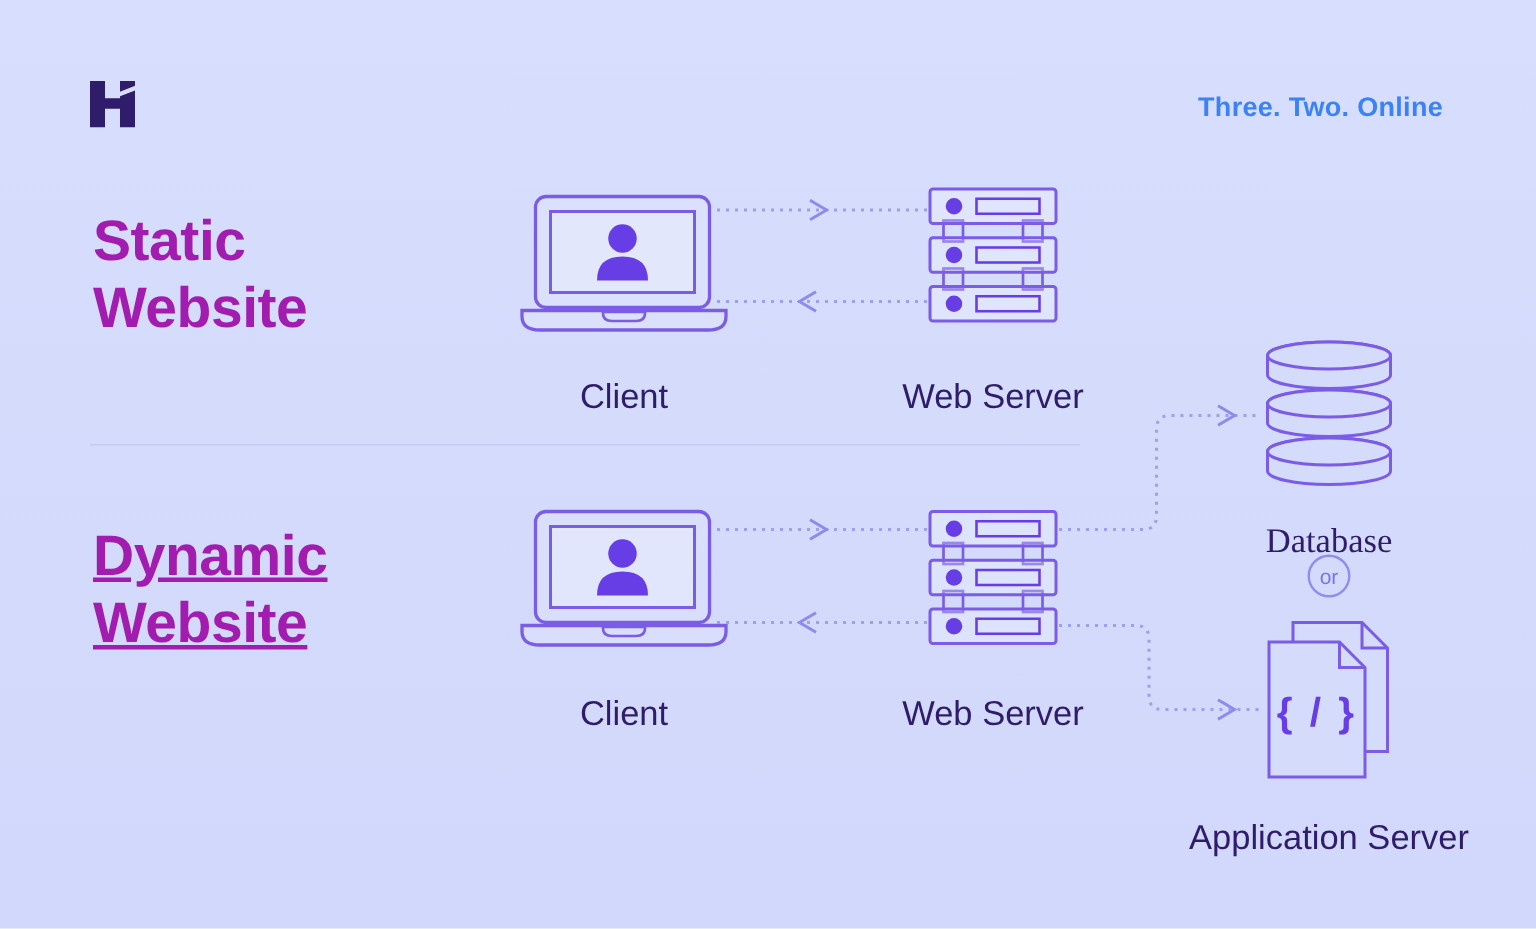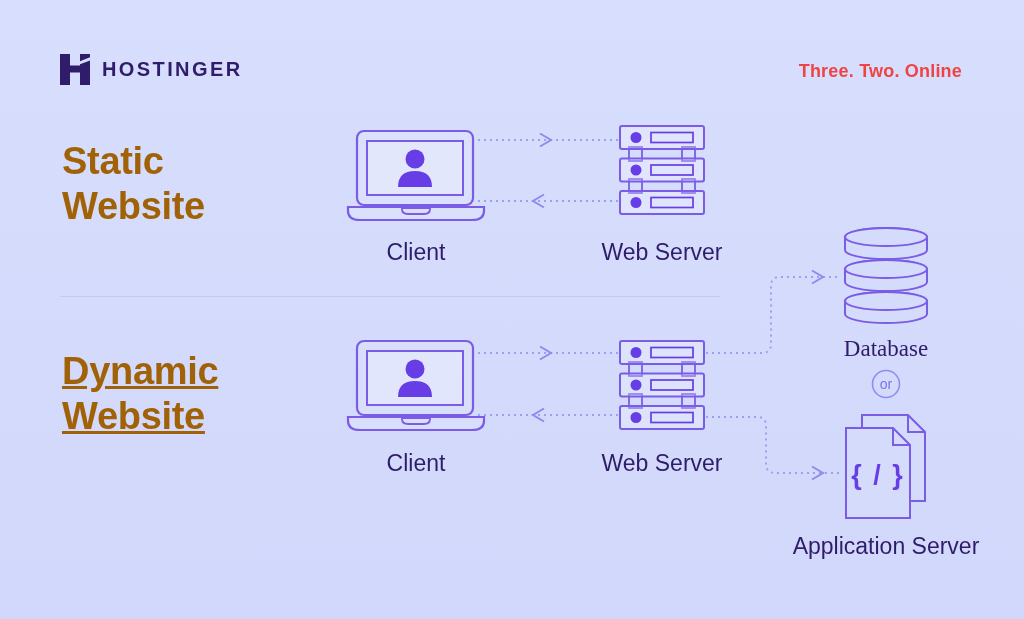--- a/index.html
+++ b/index.html
@@ -12,37 +12,37 @@
     color: #2f1c6a;
   }
   .abs { position: absolute; }
 
   
   .brand-wrap { left: 60px; top: 54px; display: flex; align-items: center; gap: 12px; }
   .brand-text {
     font-size: 20px; font-weight: 700; letter-spacing: 2.4px; color: #2f1c6a;
   }
   .tagline {
-    right: 62px; top: 61px; font-size: 18px; font-weight: 700; color: #ef4444;
+    right: 62px; top: 61px; font-size: 18px; font-weight: 700; color: #3b82f6;
     letter-spacing: 0.2px;
   }
 
   
   .section-title {
     left: 62px; width: 240px;
     font-size: 38px; line-height: 45px; font-weight: 700;
-    color: #a16207; letter-spacing: -0.3px;
+    color: #a21caf; letter-spacing: -0.3px;
   }
   .title-static  { top: 139px; }
   .title-dynamic { top: 349px; text-decoration: underline; }
 
   
   .node-label {
     font-size: 23px; color: #2f1c6a; font-weight: 400;
-    text-align: center; transform: translateX(-50%); white-space: nowrap;
+    text-align: center; transform: translateX(-50%); white-space: nowrap; margin-top: 12px;
   }
 
   .divider {
     left: 60px; top: 296px; width: 660px; height: 1px;
     background: #c5cbf0;
   }
 
   svg.diagram { position: absolute; left: 0; top: 0; pointer-events: none; }
 </style>
 </head>
@@ -51,21 +51,20 @@
 <div class="abs brand-wrap">
   <span style="display:inline-block;width:30px;height:31px;">
     <svg width="30" height="31" viewBox="0 0 30 31">
       <g fill="#2f1c6a">
         <path d="M0,0 L10,0 L10,11.5 L20,11.5 L20,10.2 L30,6.4 L30,31 L20,31 L20,18.5 L10,18.5 L10,24.6 L0,28.4 Z"></path>
         <path d="M20,0 L30,0 L30,3.2 L20,7.2 Z"></path>
         <path d="M0,27.6 L10,23.6 L10,31 L0,31 Z"></path>
       </g>
     </svg>
   </span>
-  <span class="brand-text">HOSTINGER</span>
 </div>
 
 <div class="abs tagline">Three. Two. Online</div>
 
 <div class="abs section-title title-static">Static Website</div>
 <div class="abs section-title title-dynamic">Dynamic Website</div>
 
 <div class="abs divider"></div>
 
 <svg class="diagram" width="1024" height="619" viewBox="0 0 1024 619">

